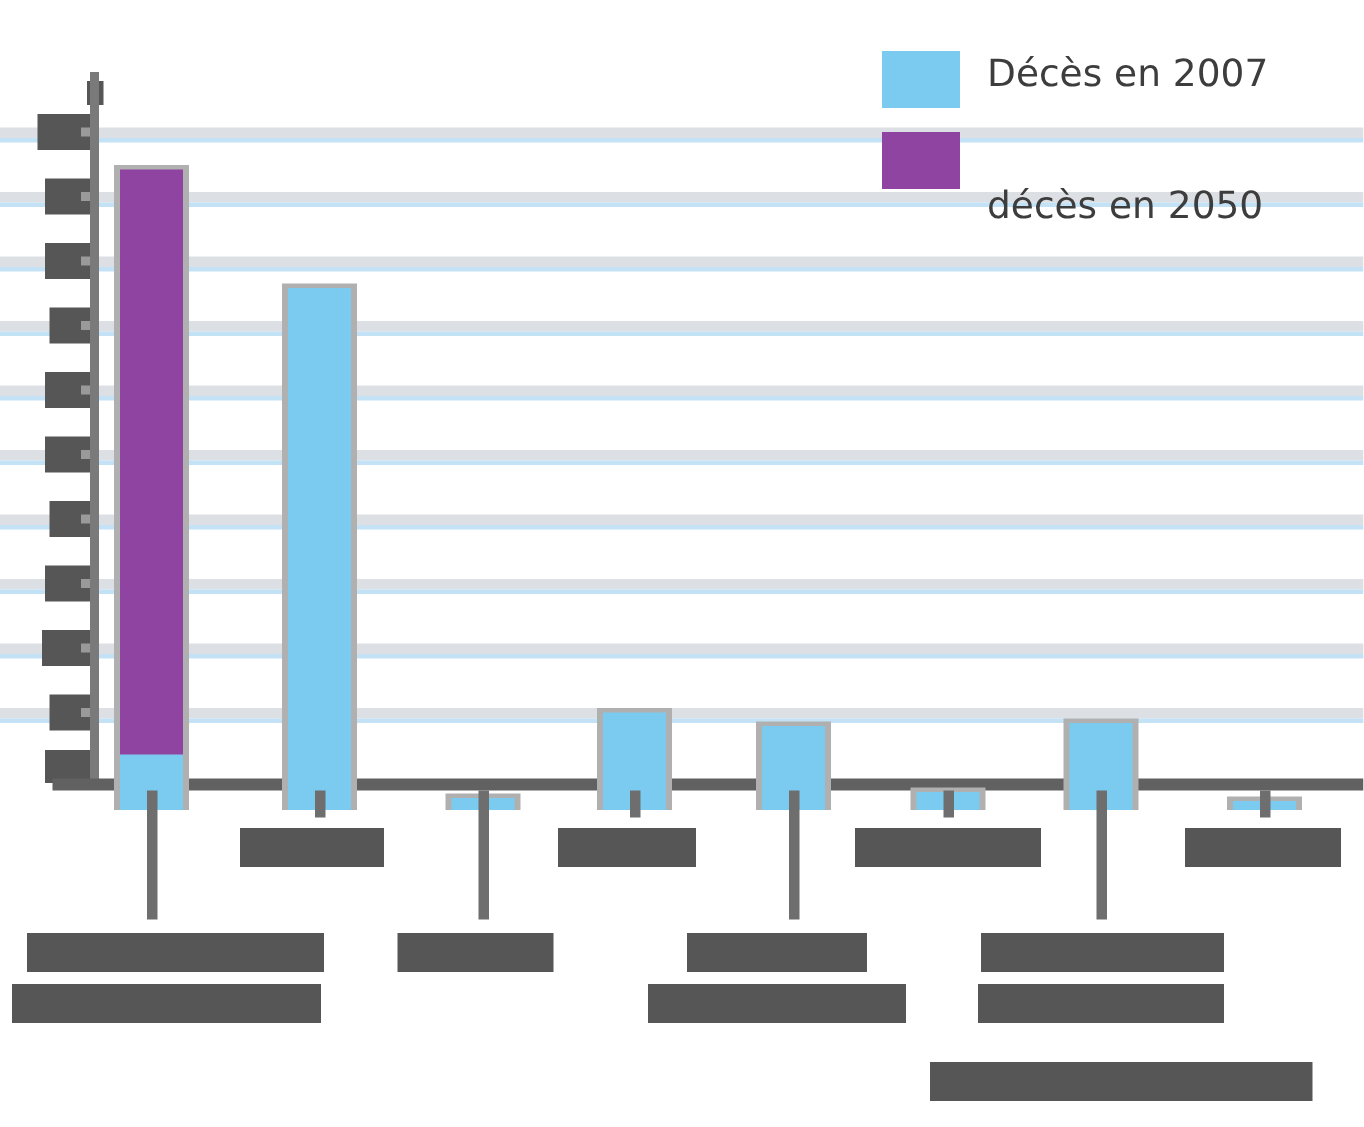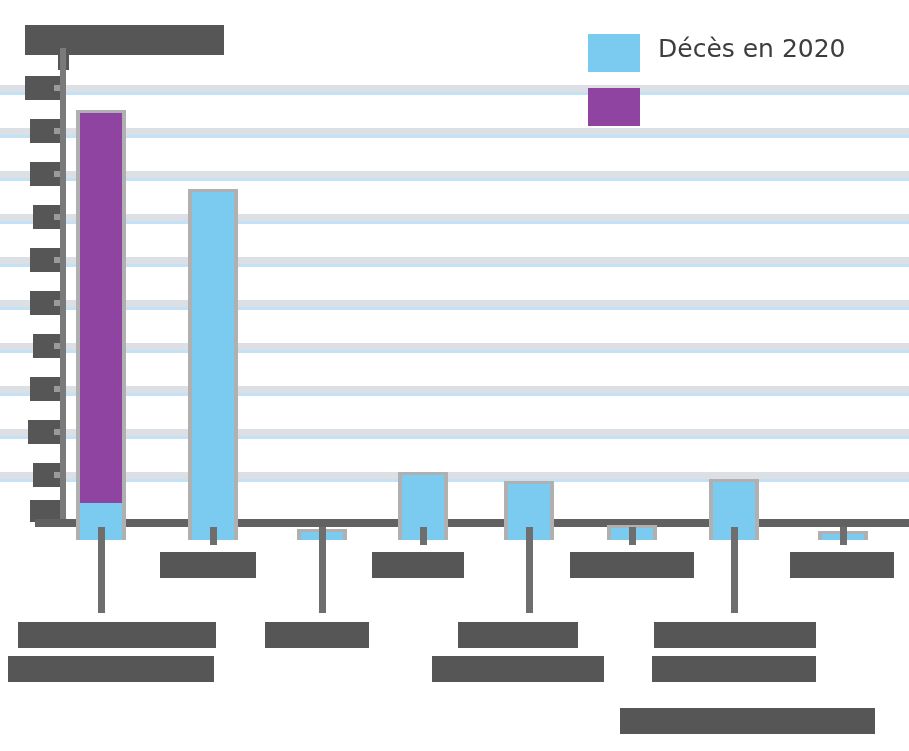--- a/index.html
+++ b/index.html
@@ -141,21 +141,20 @@
     left: 620px; top: 708px;
     width: 255px; height: 26px;
     background: #565656;
   }
 </style>
 </head>
 <body>
 
 <div id="chart-root">
 
-  <div id="chart-title">[titre masqué]</div>
 
   <div class="redact" style="left:58px; top:54px; width:11px; height:16px;"></div>
 
   <div id="plot-area">
 
     <div class="gridline" style="top:85px;">
         <span class="gl-blue"></span>
       </div>
     <div class="gridline" style="top:128px;">
         <span class="gl-blue"></span>
@@ -285,27 +284,28 @@
   <div class="xlabel" style="left:458px; top:622px; width:120px; height:26px; color:transparent; overflow:hidden;">[masqué 5]</div>
   <div class="xlabel" style="left:432px; top:656px; width:172px; height:26px;"></div>
 
   <div class="xlabel" style="left:654px; top:622px; width:162px; height:26px; color:transparent; overflow:hidden;">[masqué 7]</div>
   <div class="xlabel" style="left:652px; top:656px; width:164px; height:26px;"></div>
 
   <div id="legend">
 
     <div class="legend-row">
       <span class="legend-swatch sw-blue"></span>
-      <span class="legend-label">Décès en 2020</span>
+      <span class="legend-label">Décès en 2007</span>
     </div>
 
     <div class="legend-row">
       <span class="legend-swatch sw-purple"></span>
       <span class="legend-label">
         <br>
+        <span>décès en 2050</span>
       </span>
     </div>
 
   </div>
 
   <div id="source-note" style="color:transparent; overflow:hidden;">[source masquée]</div>
 
 </div>
 
 </body></html>

